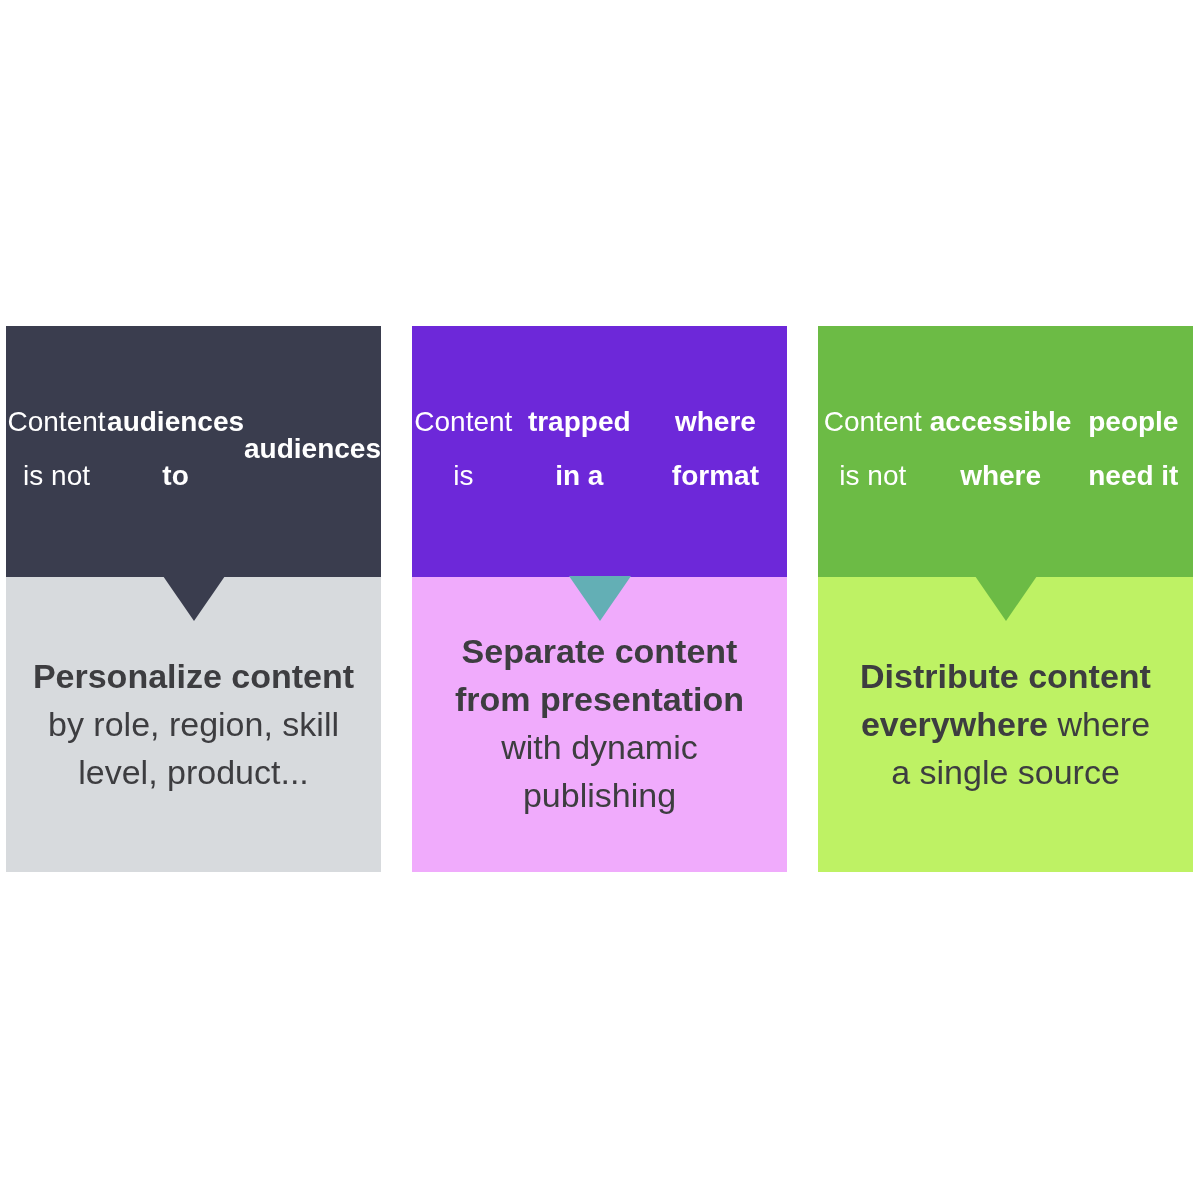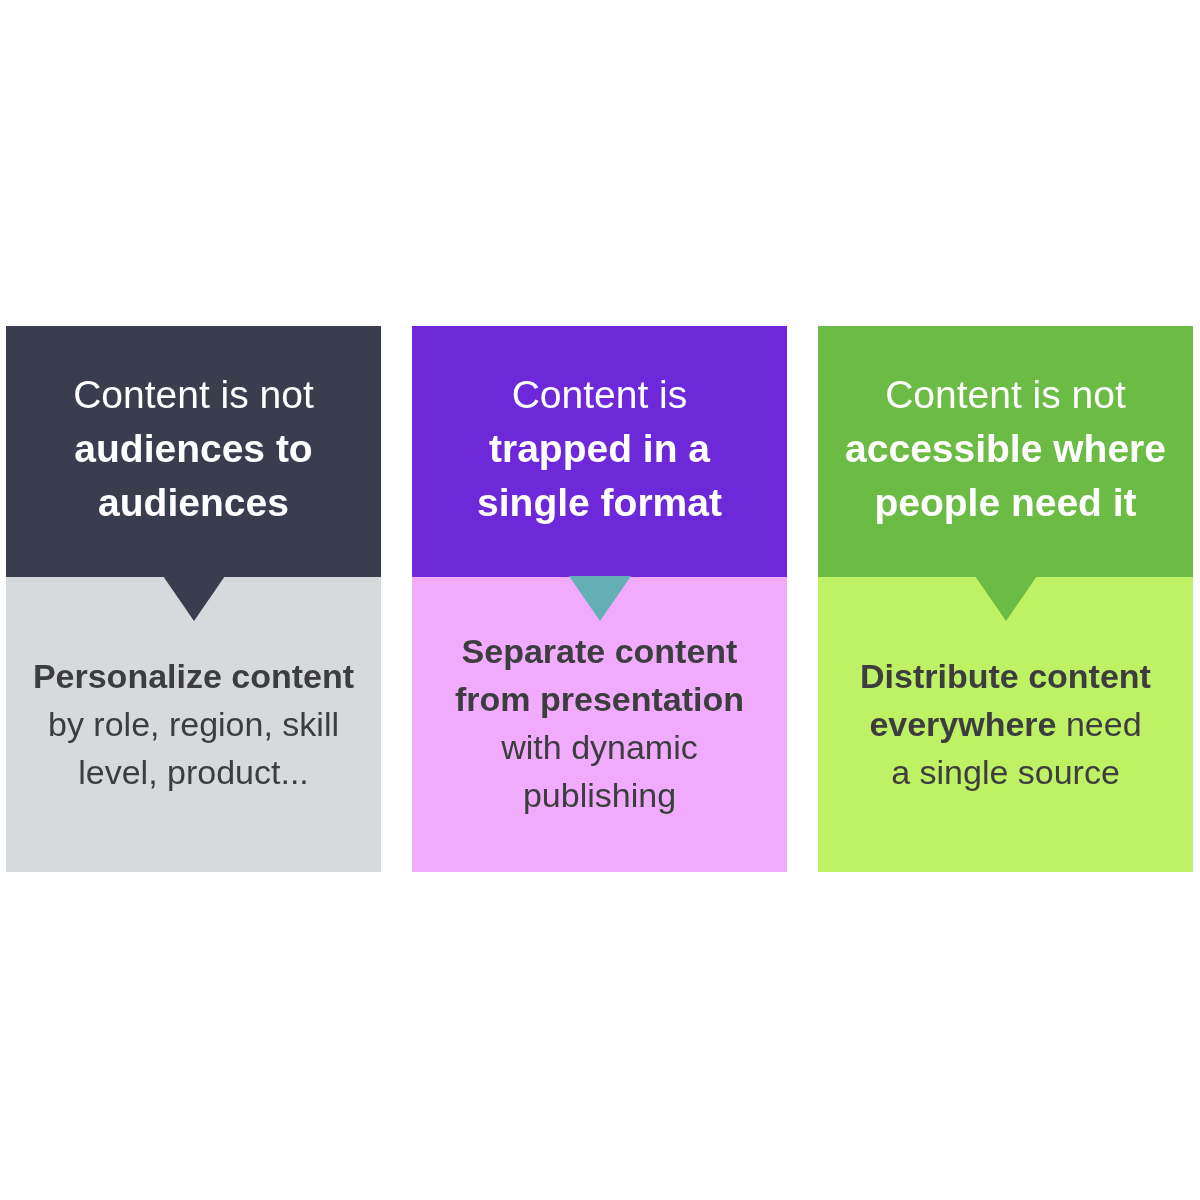--- a/index.html
+++ b/index.html
@@ -15,26 +15,26 @@
     top: 326px;
     width: 375px;
     height: 546px;
   }
   .card-header {
     position: absolute;
     left: 0; top: 0;
     width: 100%;
     height: 251px;
     display: flex;
-    flex-direction: column;
+    flex-direction: row;
     align-items: center;
     justify-content: center;
     text-align: center;
     color: #ffffff;
-    font-size: 39px;
+    font-size: 28px;
     line-height: 54px;
     padding-bottom: 6px;
     box-sizing: border-box;
   }
   .card-header .light { font-weight: normal; }
   .card-header .bold { font-weight: bold; }
   .pointer {
     position: absolute;
     top: 250px;
     left: 50%;
@@ -95,36 +95,36 @@
     <div class="light">by role, region, skill</div>
     <div class="light">level, product...</div>
   </div>
   <div class="pointer"></div>
 </div>
 
 <div class="card" id="card-2">
   <div class="card-header">
     <div class="light">Content is</div>
     <div class="bold">trapped in a</div>
-    <div class="bold">single format</div>
+    <div class="bold">where format</div>
   </div>
   <div class="card-body">
     <div class="bold">Separate content</div>
     <div class="bold">from presentation</div>
     <div class="light">with dynamic</div>
     <div class="light">publishing</div>
   </div>
   <div class="pointer"></div>
 </div>
 
 <div class="card" id="card-3">
   <div class="card-header">
     <div class="light">Content is not</div>
     <div class="bold">accessible where</div>
     <div class="bold">people need it</div>
   </div>
   <div class="card-body">
     <div class="bold">Distribute content</div>
-    <div><span class="bold">everywhere</span><span class="light"> need</span></div>
+    <div><span class="bold">everywhere</span><span class="light"> where</span></div>
     <div class="light">a single source</div>
   </div>
   <div class="pointer"></div>
 </div>
 
 </body></html>

